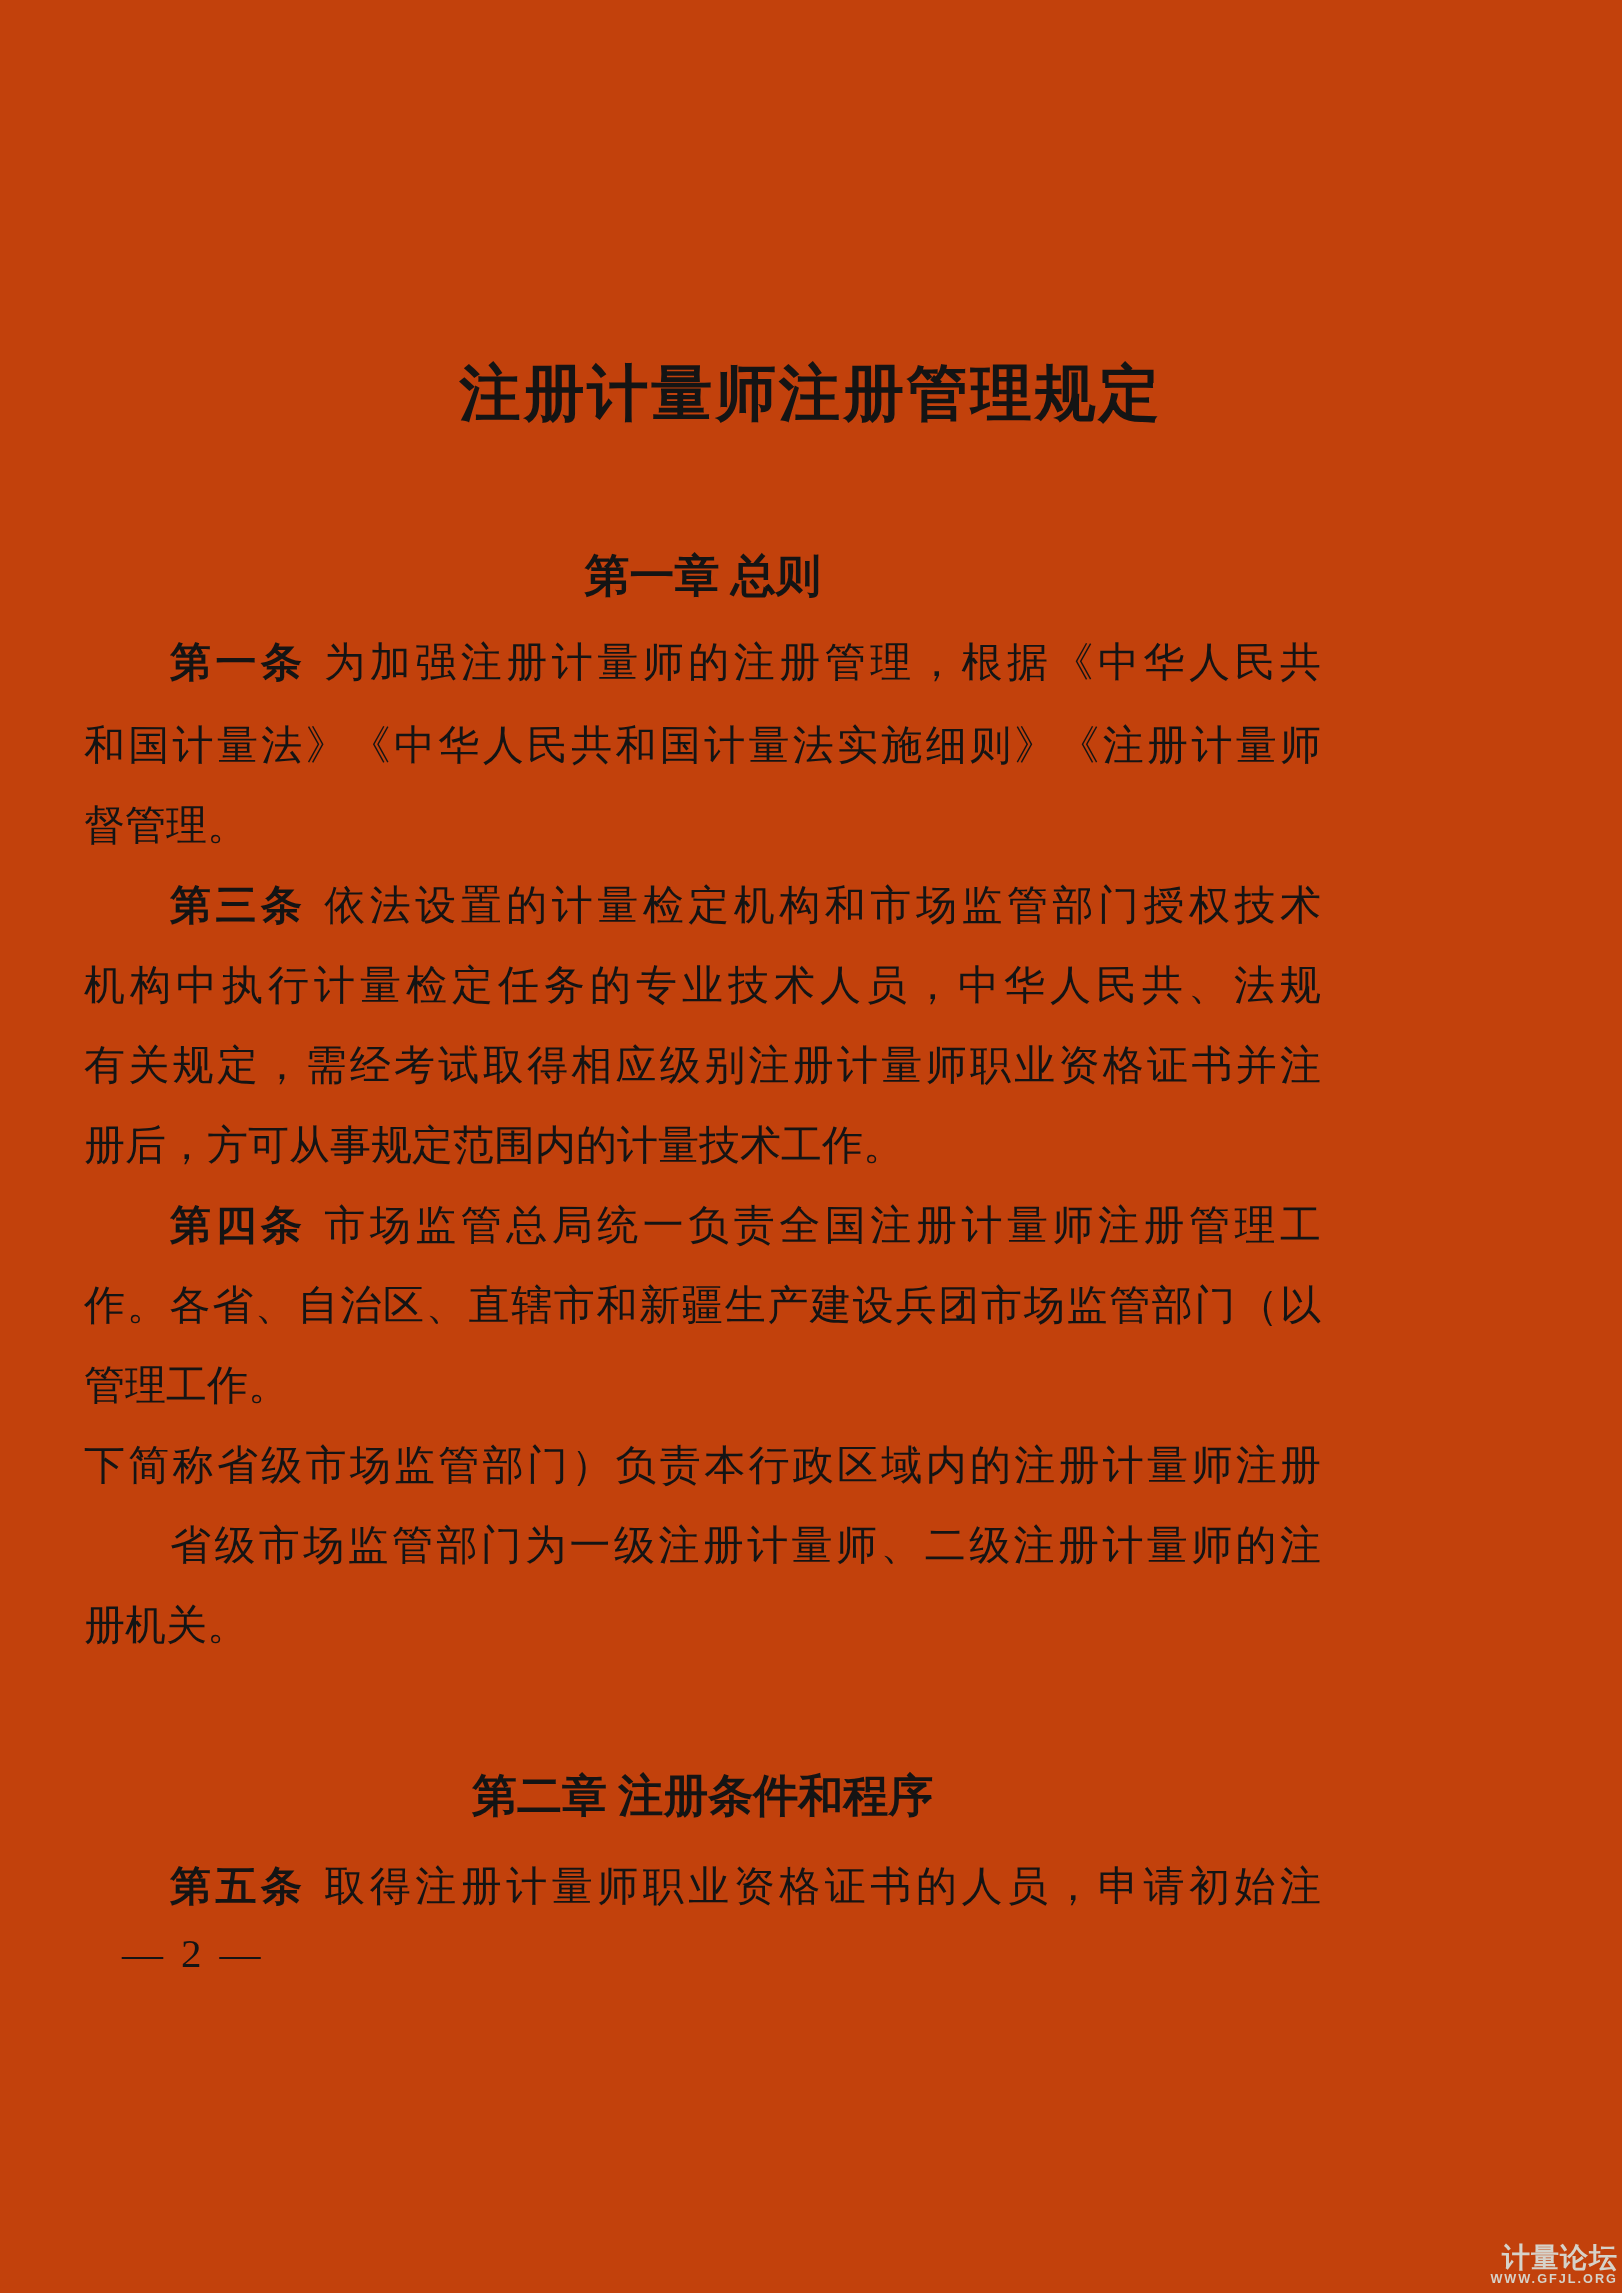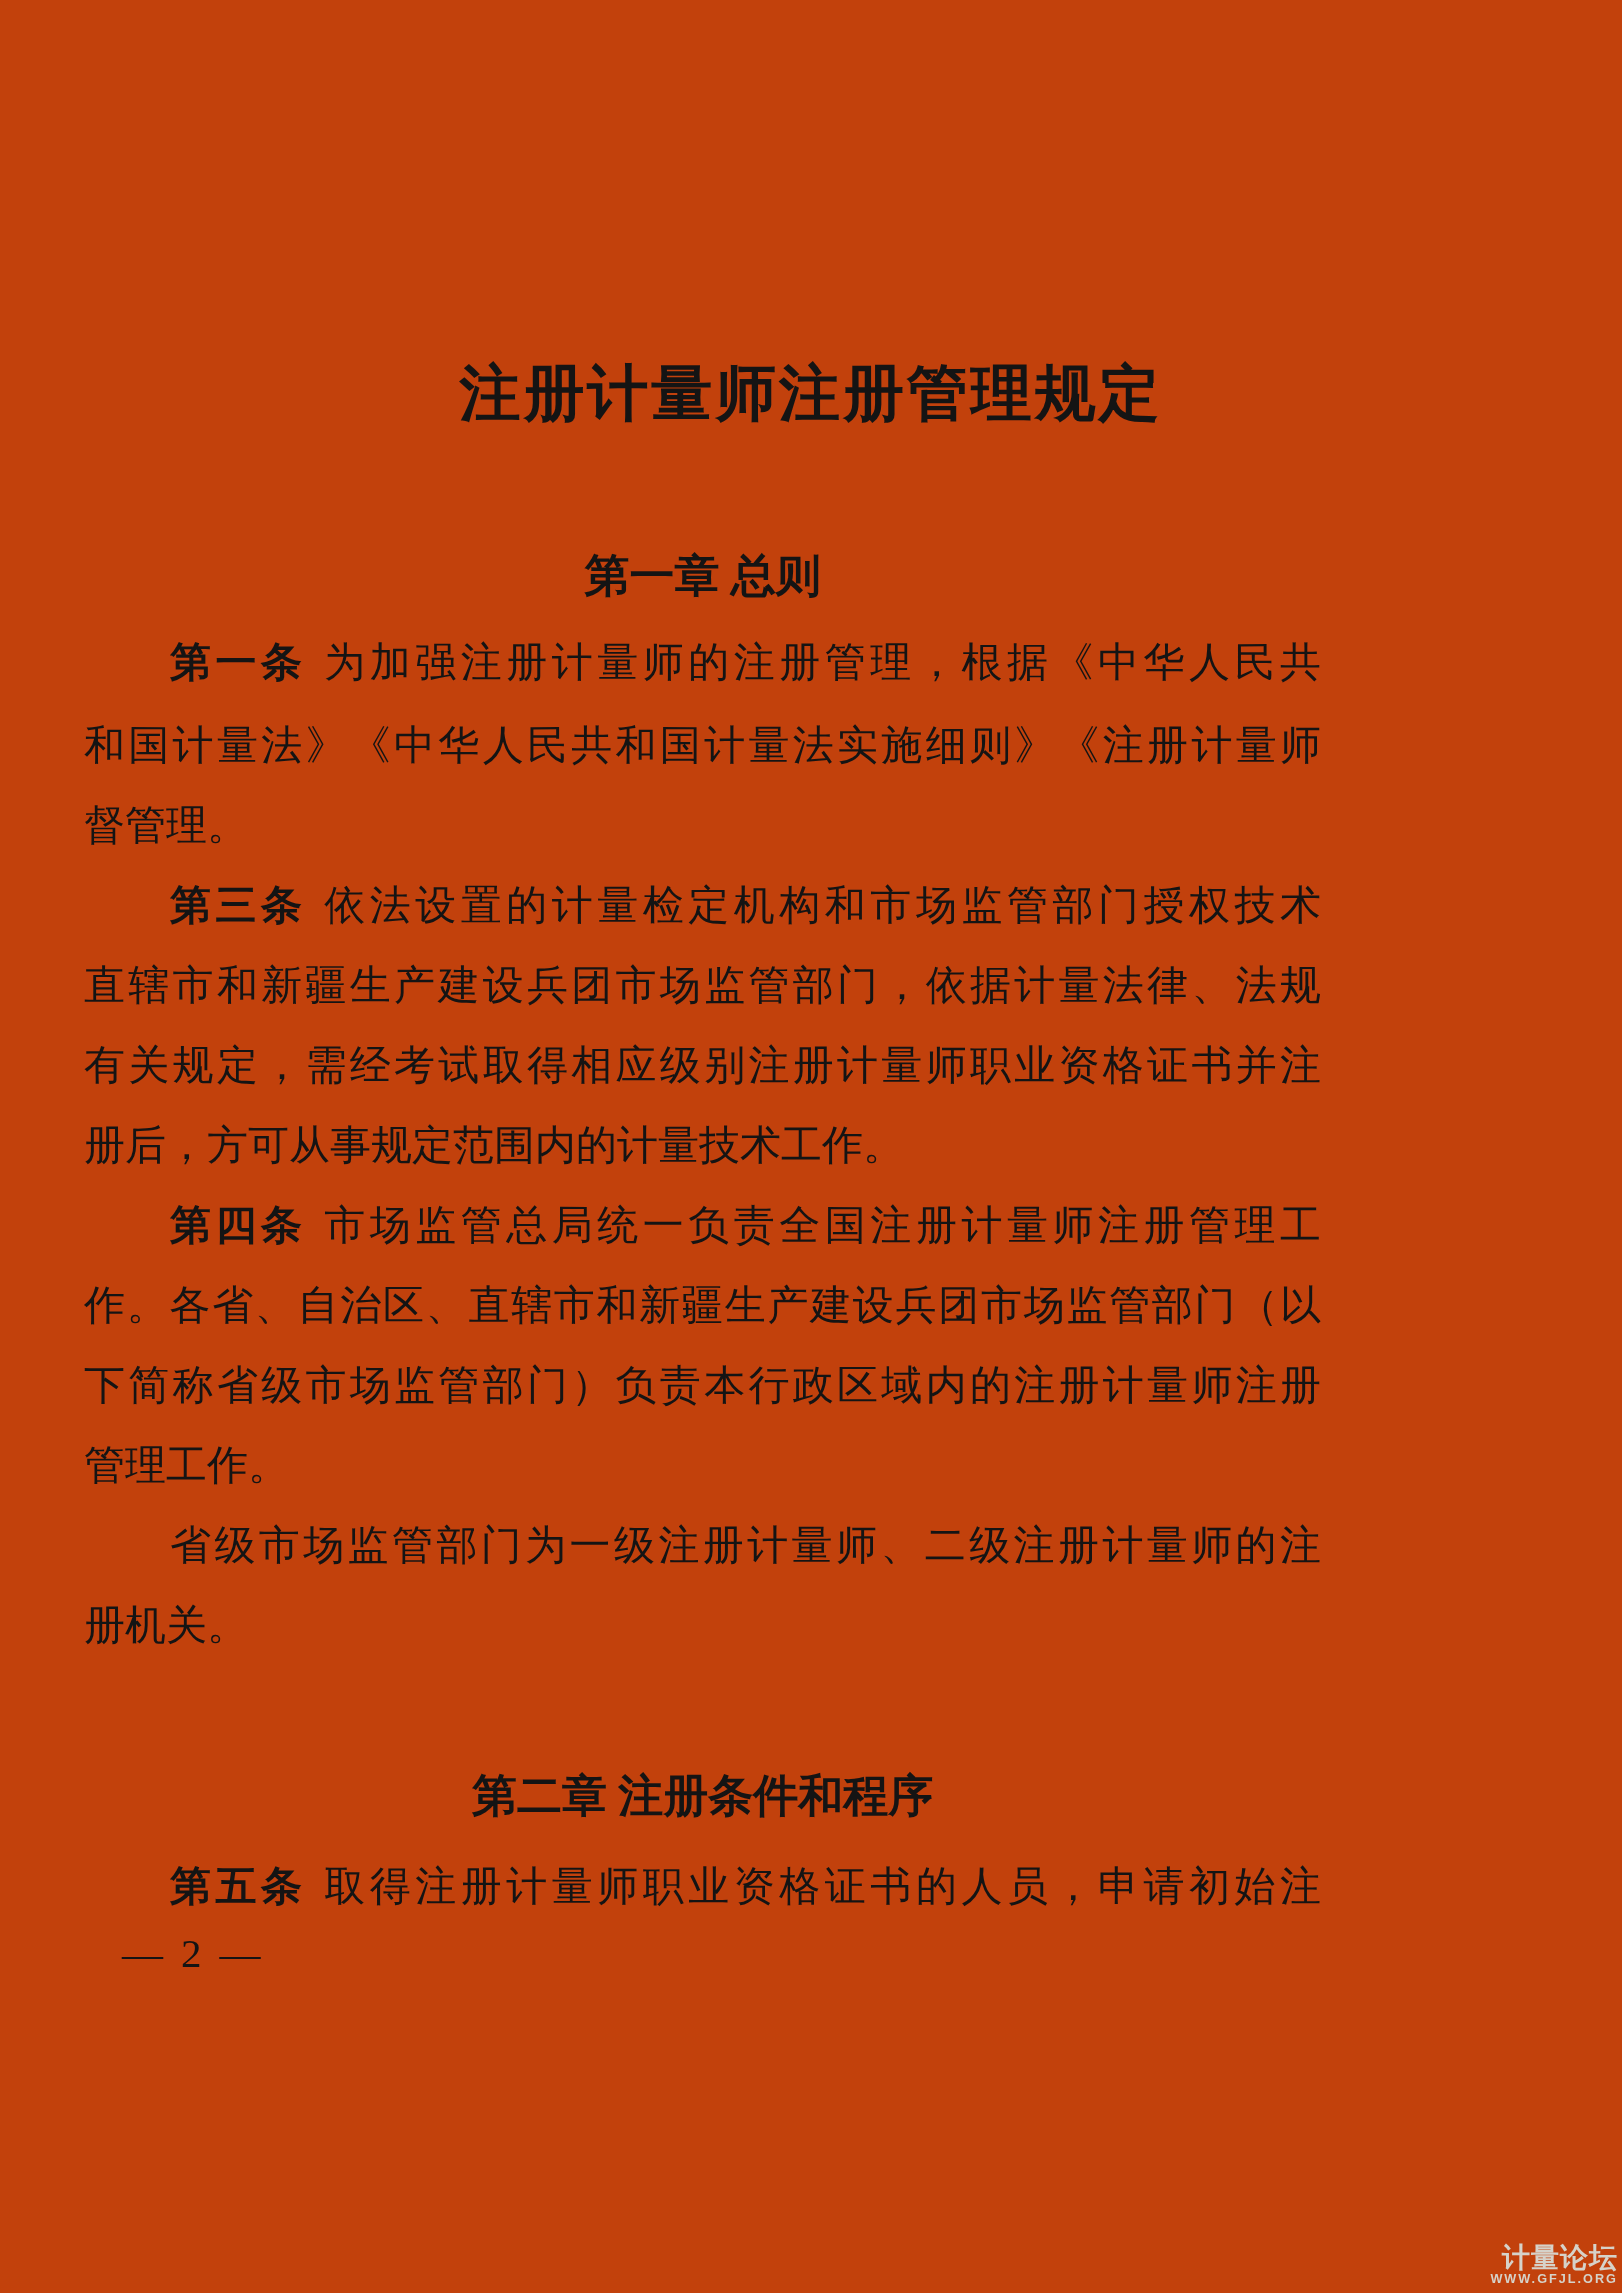--- a/index.html
+++ b/index.html
@@ -87,28 +87,28 @@
   <div class="content">
 
     <div class="chapter chapter-1">第一章 总则</div>
 
     <div class="line indent first-after-heading"><span class="article-label">第一条</span><span>为加强注册计量师的注册管理，根据《中华人民共</span></div>
     <div class="line">和国计量法》《中华人民共和国计量法实施细则》《注册计量师</div>
 
     <div class="line para-end">督管理。</div>
 
     <div class="line indent"><span class="article-label">第三条</span><span>依法设置的计量检定机构和市场监管部门授权技术</span></div>
-    <div class="line">直辖市和新疆生产建设兵团市场监管部门，依据计量法律、法规</div>
+    <div class="line">机构中执行计量检定任务的专业技术人员，中华人民共、法规</div>
     <div class="line">有关规定，需经考试取得相应级别注册计量师职业资格证书并注</div>
     <div class="line para-end">册后，方可从事规定范围内的计量技术工作。</div>
 
     <div class="line indent"><span class="article-label">第四条</span><span>市场监管总局统一负责全国注册计量师注册管理工</span></div>
     <div class="line">作。各省、自治区、直辖市和新疆生产建设兵团市场监管部门（以</div>
+    <div class="line para-end">管理工作。</div>
     <div class="line">下简称省级市场监管部门）负责本行政区域内的注册计量师注册</div>
-    <div class="line para-end">管理工作。</div>
 
     <div class="line indent">省级市场监管部门为一级注册计量师、二级注册计量师的注</div>
     <div class="line para-end">册机关。</div>
 
     <div class="chapter chapter-2">第二章 注册条件和程序</div>
 
     <div class="line indent first-after-chapter2"><span class="article-label">第五条</span><span>取得注册计量师职业资格证书的人员，申请初始注</span></div>
 
     <div class="page-number">— 2 —</div>
   </div>

